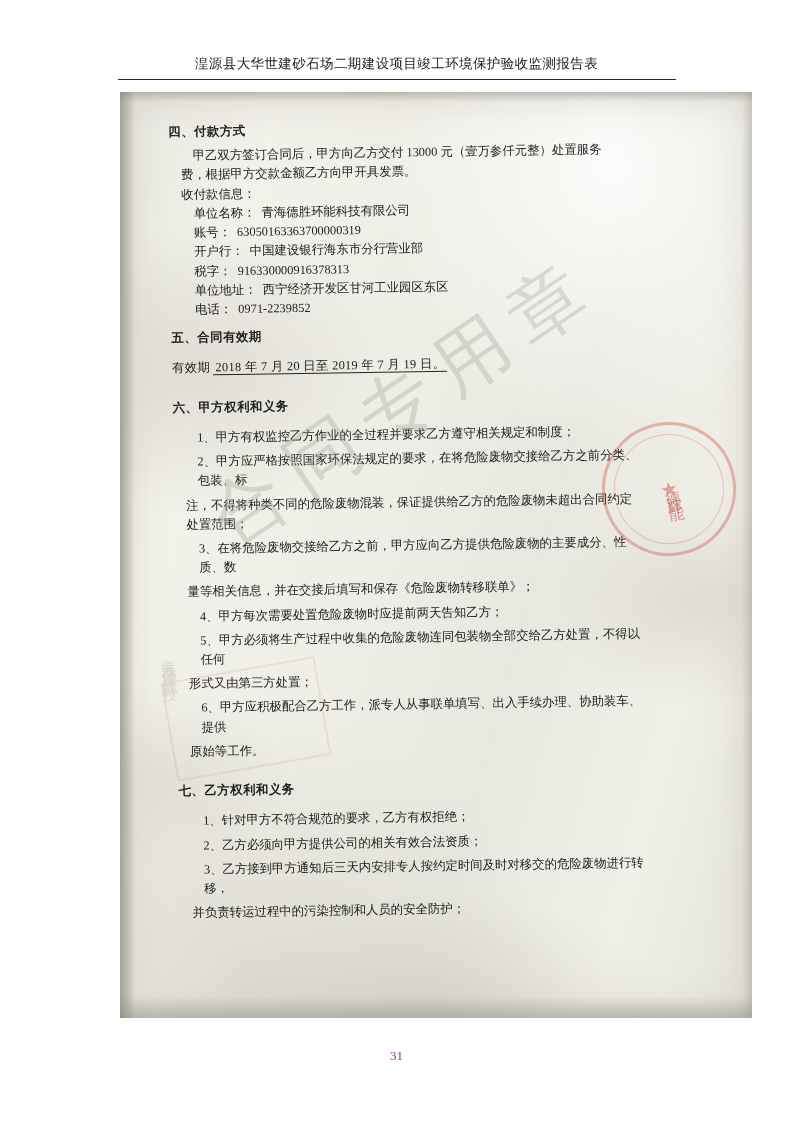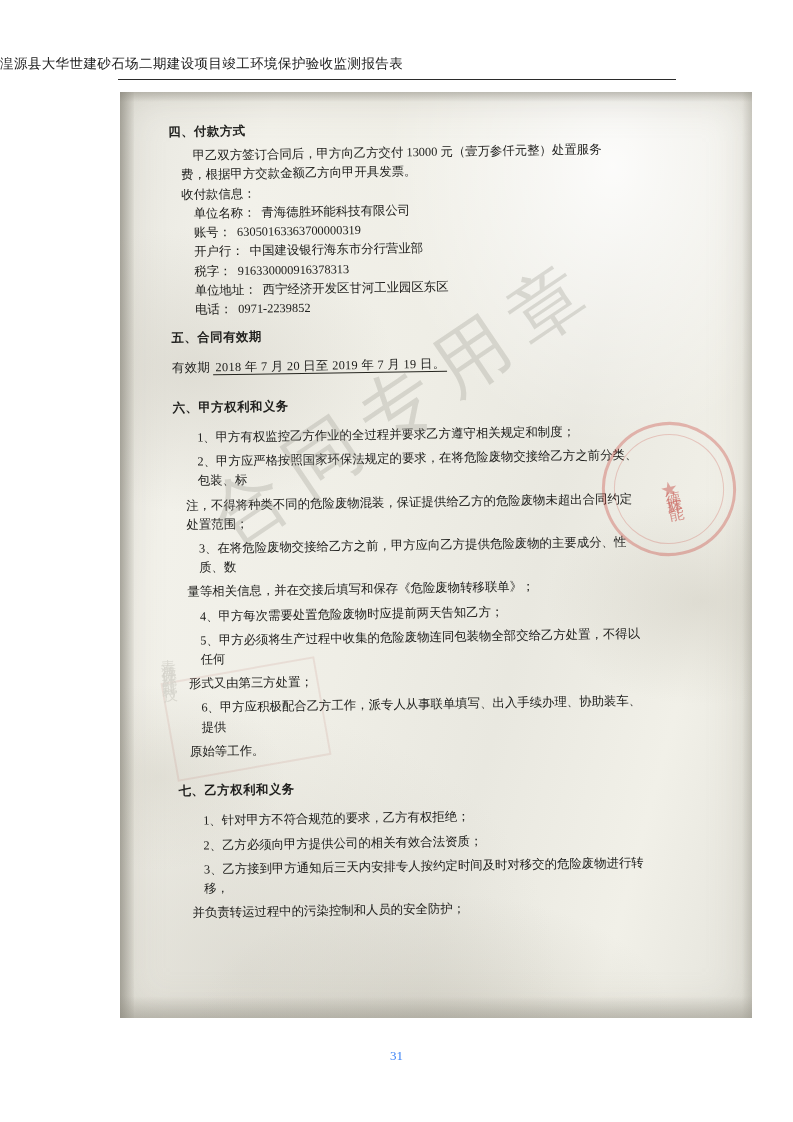--- a/index.html
+++ b/index.html
@@ -18,20 +18,21 @@
     position: absolute;
     inset: 0;
     background: #ffffff;
   }
   
   .doc-header {
     position: absolute;
     top: 55px;
     left: 0;
     width: 100%;
+    text-align: center;
     font-size: 13.5px;
     font-family: "Liberation Serif", serif;
     color: #1b1b1b;
     letter-spacing: 0.4px;
   }
   .header-rule {
     position: absolute;
     top: 79px;
     left: 118px;
     width: 558px;
@@ -39,21 +40,21 @@
     background: #2b2b2b;
   }
   
   .page-number {
     position: absolute;
     bottom: 58px;
     left: 0;
     width: 100%;
     text-align: center;
     font-size: 13px;
-    color: #3b82f6;
+    color: #a21caf;
   }
   
   .scan {
     position: absolute;
     left: 120px;
     top: 92px;
     width: 632px;
     height: 926px;
     background:
       radial-gradient(ellipse 60% 50% at 78% 8%, rgba(255,255,255,0.85), rgba(255,255,255,0) 60%),

